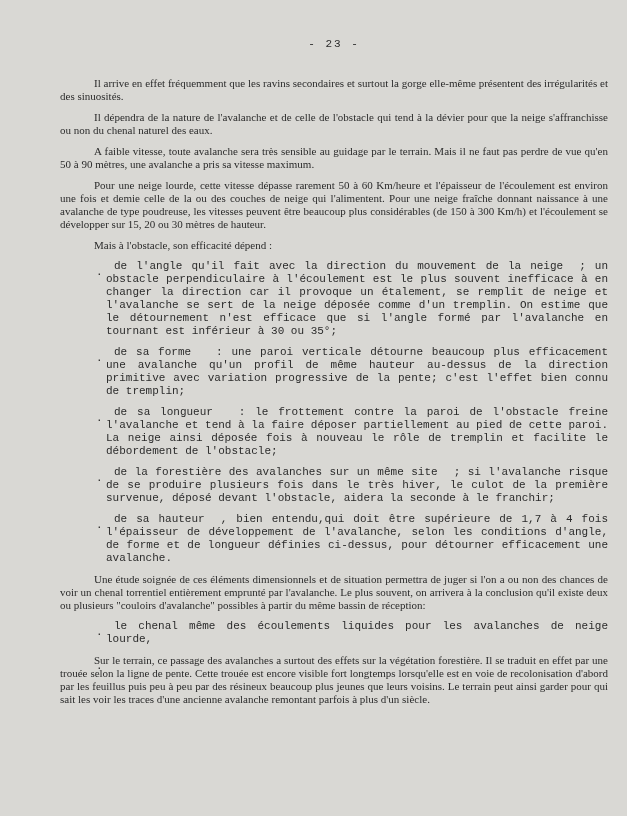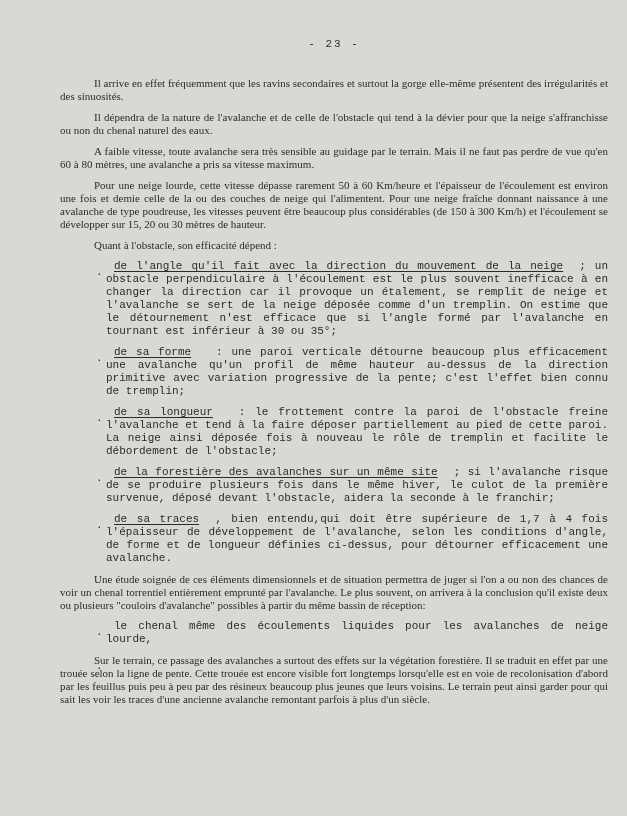--- a/index.html
+++ b/index.html
@@ -30,64 +30,63 @@
     padding-left: 46px;
     text-align: justify;
     margin-bottom: 7px;
   }
   .item .marker {
     position: absolute;
     left: 28px;
     top: -2px;
   }
   .lead {
-    text-decoration: underline;
     text-underline-offset: 2px;
   }
 </style>
 </head>
 <body>
 
 <div class="page-number">- 23 -</div>
 
 <p class="para">Il arrive en effet fréquemment que les ravins secondaires et surtout la gorge elle-même présentent des irrégularités et des sinuosités.</p>
 
 <p class="para">Il dépendra de la nature de l'avalanche et de celle de l'obstacle qui tend à la dévier pour que la neige s'affranchisse ou non du chenal naturel des eaux.</p>
 
-<p class="para">A faible vitesse, toute avalanche sera très sensible au guidage par le terrain. Mais il ne faut pas perdre de vue qu'en 60 à 80 mètres, une avalanche a pris sa vitesse maximum.</p>
+<p class="para">A faible vitesse, toute avalanche sera très sensible au guidage par le terrain. Mais il ne faut pas perdre de vue qu'en 50 à 90 mètres, une avalanche a pris sa vitesse maximum.</p>
 
 <p class="para">Pour une neige lourde, cette vitesse dépasse rarement 50 à 60 Km/heure et l'épaisseur de l'écoulement est environ une fois et demie celle de la ou des couches de neige qui l'alimentent. Pour une neige fraîche donnant naissance à une avalanche de type poudreuse, les vitesses peuvent être beaucoup plus considérables (de 150 à 300 Km/h) et l'écoulement se développer sur 15, 20 ou 30 mètres de hauteur.</p>
 
-<p class="para">Quant à l'obstacle, son efficacité dépend :</p>
+<p class="para">Mais à l'obstacle, son efficacité dépend :</p>
 
 <div class="list">
 
   <div class="item">
     <span class="marker">.</span>
     <span class="lead">de l'angle qu'il fait avec la direction du mouvement de la neige</span><span>; un obstacle perpendiculaire à l'écoulement est le plus souvent inefficace à en changer la direction car il provoque un étalement, se remplit de neige et l'avalanche se sert de la neige déposée comme d'un tremplin. On estime que le détournement n'est efficace que si l'angle formé par l'avalanche en tournant est inférieur à 30 ou 35°;</span>
   </div>
 
   <div class="item">
     <span class="marker">.</span>
     <span class="lead">de sa forme</span><span> : une paroi verticale détourne beaucoup plus efficacement une avalanche qu'un profil de même hauteur au-dessus de la direction primitive avec variation progressive de la pente; c'est l'effet bien connu de tremplin;</span>
   </div>
 
   <div class="item">
     <span class="marker">.</span>
     <span class="lead">de sa longueur</span><span> : le frottement contre la paroi de l'obstacle freine l'avalanche et tend à la faire déposer partiellement au pied de cette paroi. La neige ainsi déposée fois à nouveau le rôle de tremplin et facilite le débordement de l'obstacle;</span>
   </div>
 
   <div class="item">
     <span class="marker">.</span>
-    <span class="lead">de la forestière des avalanches sur un même site</span><span>; si l'avalanche risque de se produire plusieurs fois dans le même hiver, le culot de la première survenue, déposé devant l'obstacle, aidera la seconde à le franchir;</span>
+    <span class="lead">de la forestière des avalanches sur un même site</span><span>; si l'avalanche risque de se produire plusieurs fois dans le très hiver, le culot de la première survenue, déposé devant l'obstacle, aidera la seconde à le franchir;</span>
   </div>
 
   <div class="item">
     <span class="marker">.</span>
-    <span class="lead">de sa traces</span><span>, bien entendu,qui doit être supérieure de 1,7 à 4 fois l'épaisseur de développement de l'avalanche, selon les conditions d'angle, de forme et de longueur définies ci-dessus, pour détourner efficacement une avalanche.</span>
+    <span class="lead">de sa hauteur</span><span>, bien entendu,qui doit être supérieure de 1,7 à 4 fois l'épaisseur de développement de l'avalanche, selon les conditions d'angle, de forme et de longueur définies ci-dessus, pour détourner efficacement une avalanche.</span>
   </div>
 
 </div>
 
 <p class="para">Une étude soignée de ces éléments dimensionnels et de situation permettra de juger si l'on a ou non des chances de voir un chenal torrentiel entièrement emprunté par l'avalanche. Le plus souvent, on arrivera à la conclusion qu'il existe deux ou plusieurs "couloirs d'avalanche" possibles à partir du même bassin de réception:</p>
 
 <div class="list">
 
   <div class="item">
     <span class="marker">.</span>

